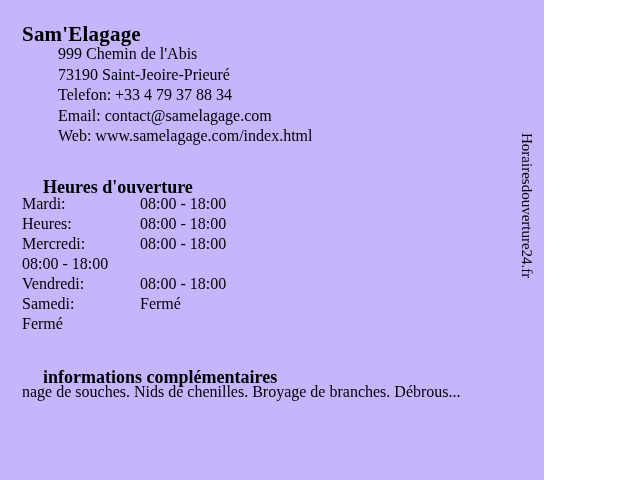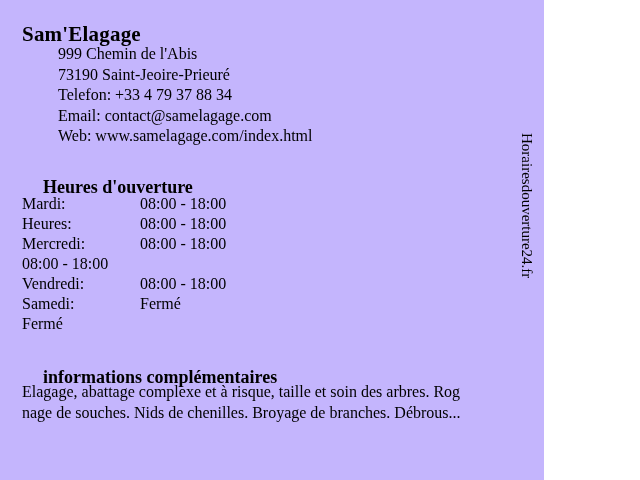--- a/index.html
+++ b/index.html
@@ -112,19 +112,18 @@
       <span>Fermé</span>
     </div>
     <div class="hours-row">
       <span>Fermé</span>
     </div>
   </div>
 
   <h2 class="section-title info-title">informations complémentaires</h2>
 
   <div class="info-text">
-    <div>Elagage, abattage complexe et à risque, taille et soin des arbres. Rog</div>
     <div>nage de souches. Nids de chenilles. Broyage de branches. Débrous...</div>
   </div>
 
   <div class="watermark">Horairesdouverture24.fr</div>
 
 </div>
 
 </body></html>

